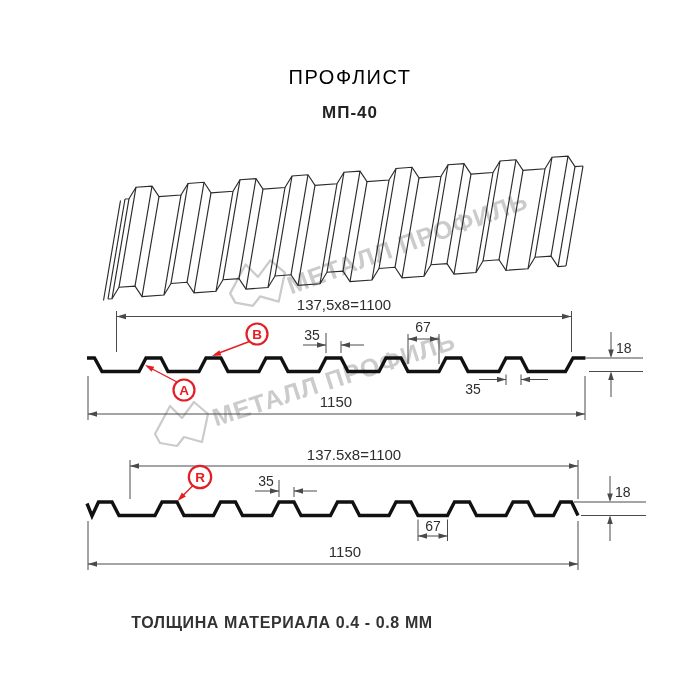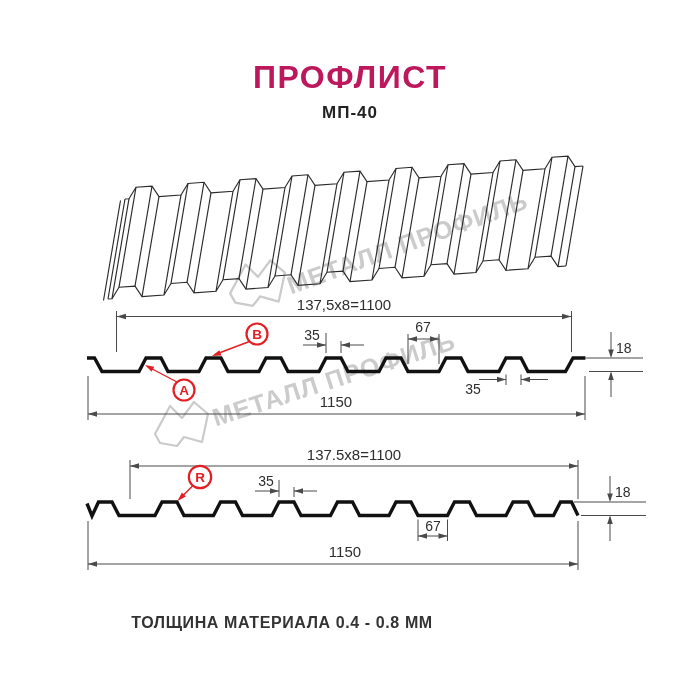--- a/index.html
+++ b/index.html
@@ -1,21 +1,21 @@
 <!DOCTYPE html>
 <html><head>
 <meta charset="utf-8">
 <style>
   html,body{margin:0;padding:0;background:#fff;}
   #stage{
     position:relative;width:700px;height:700px;background:#ffffff;overflow:hidden;
     font-family:"Liberation Sans",sans-serif;
   }
   .header{position:absolute;top:60px;left:0;width:700px;text-align:center;}
-  .title{font-size:32px;font-weight:700;letter-spacing:1.5px;color:#be185d;line-height:34px;}
+  .title{font-size:20px;font-weight:400;letter-spacing:1.5px;color:#000000;line-height:34px;}
   .subtitle{font-size:17px;font-weight:600;letter-spacing:1px;color:#222;margin-top:9px;}
   .caption{position:absolute;top:614px;left:0;width:564px;text-align:center;
     font-size:16px;font-weight:600;letter-spacing:.6px;color:#333;}
   .wm-text{position:absolute;color:#cbcbcb;font-weight:700;font-size:25px;letter-spacing:1px;
     white-space:nowrap;transform-origin:0 50%;}
   #wm1{left:288px;top:272px;transform:rotate(-20deg);}
   #wm2{left:213px;top:404px;transform:rotate(-18deg);}
   .wm-logo{position:absolute;}
   #wmlogo1{left:226px;top:256px;}
   #wmlogo2{left:148px;top:398px;}

